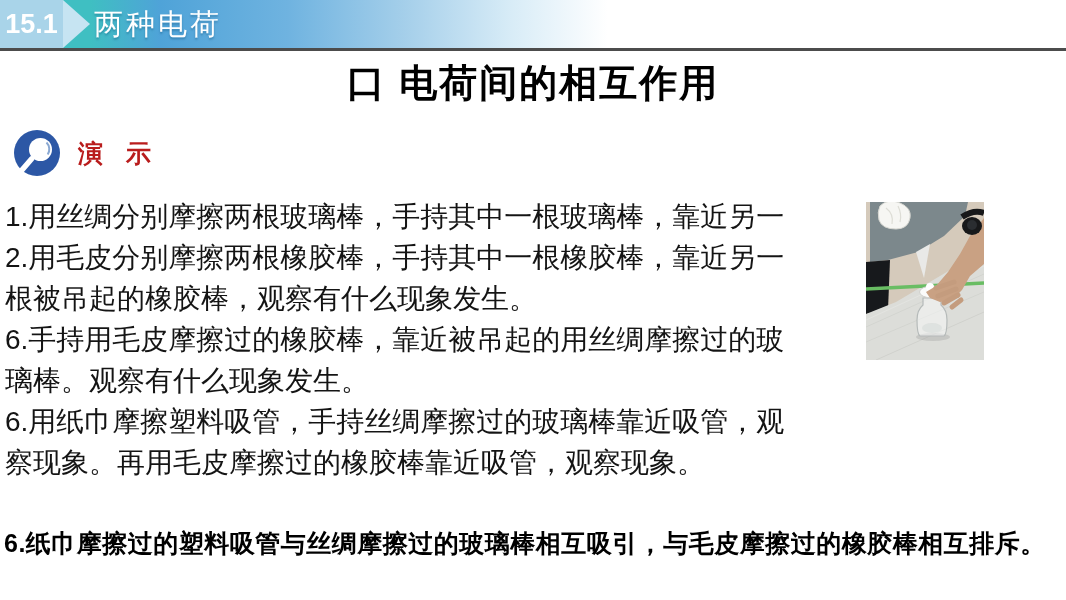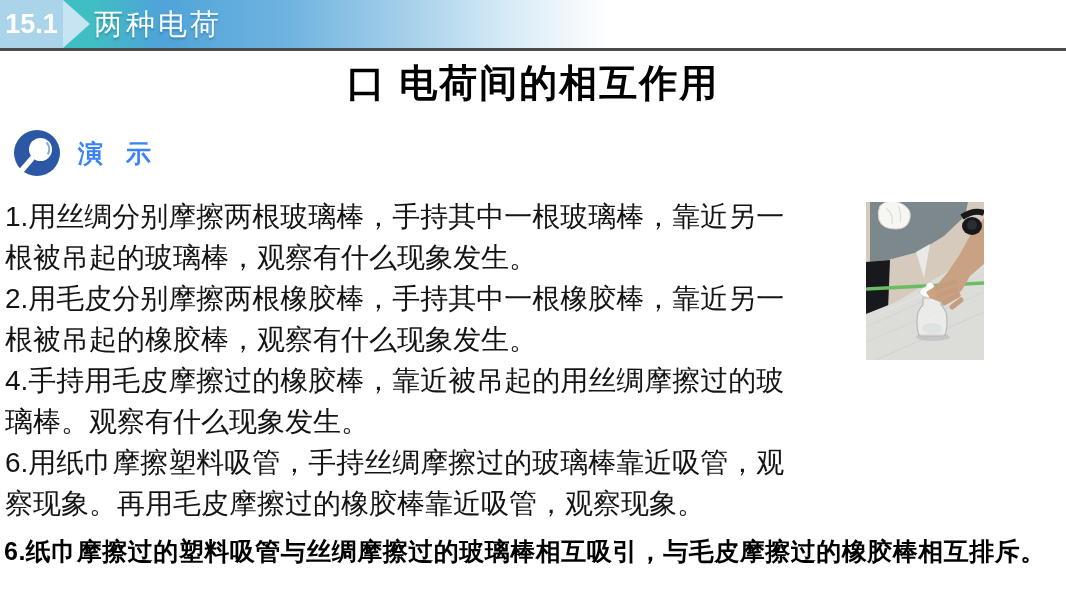--- a/index.html
+++ b/index.html
@@ -18,30 +18,30 @@
        color:#fff;font-weight:normal;font-size:29px;letter-spacing:3px;
        text-shadow:0 2px 2px rgba(0,70,110,.35);white-space:nowrap;}
 
   
   .slide-title{position:absolute;left:0;top:58px;width:1066px;text-align:center;
        font-size:38px;font-weight:800;color:#000;letter-spacing:2px;}
 
   
   .demo-row{position:absolute;left:13px;top:129px;display:flex;align-items:center;gap:17px;}
   .demo-icon{width:48px;height:48px;display:block;}
-  .demo-label{font-size:25px;font-weight:bold;color:#3b82f6;letter-spacing:8px;white-space:nowrap;}
+  .demo-label{font-size:25px;font-weight:bold;color:#b91c1c;letter-spacing:8px;white-space:nowrap;}
 
   
   .steps{position:absolute;left:5px;top:196px;font-family:Liberation Sans, sans-serif;
        font-size:28px;line-height:41px;color:#141414;}
   .steps div{white-space:nowrap;height:41px;}
 
   
   .conclusion{position:absolute;left:4px;top:527px;font-size:25px;font-weight:bold;
-       color:#000;letter-spacing:0.5px;white-space:nowrap;margin-top:8px;}
+       color:#000;letter-spacing:0.5px;white-space:nowrap;}
 
   
   .photo{position:absolute;left:866px;top:202px;width:118px;height:158px;display:block;}
 </style>
 </head>
 <body>
 
 <div id="slide">
 
   <div class="header">
@@ -57,24 +57,23 @@
       <circle cx="24" cy="24" r="23" fill="#2c57a5"></circle>
       <circle cx="27.5" cy="20.5" r="11.5" fill="#ffffff"></circle>
       <path d="M33.5,13.5 a9.5,9.5 0 0 1 1.2,12" stroke="#8aa8d2" stroke-width="2" fill="none"></path>
       <line x1="18.5" y1="30" x2="9" y2="41" stroke="#ffffff" stroke-width="5.5" stroke-linecap="round"></line>
     </svg>
     <span class="demo-label">演 示</span>
   </div>
 
   <div class="steps">
     <div>1.用丝绸分别摩擦两根玻璃棒，手持其中一根玻璃棒，靠近另一</div>
-    <div>根被吊起的玻璃棒，观察有什么现象发生。</div>
     <div>2.用毛皮分别摩擦两根橡胶棒，手持其中一根橡胶棒，靠近另一</div>
     <div>根被吊起的橡胶棒，观察有什么现象发生。</div>
-    <div>4.手持用毛皮摩擦过的橡胶棒，靠近被吊起的用丝绸摩擦过的玻</div>
+    <div>6.手持用毛皮摩擦过的橡胶棒，靠近被吊起的用丝绸摩擦过的玻</div>
     <div>璃棒。观察有什么现象发生。</div>
     <div>6.用纸巾摩擦塑料吸管，手持丝绸摩擦过的玻璃棒靠近吸管，观</div>
     <div>察现象。再用毛皮摩擦过的橡胶棒靠近吸管，观察现象。</div>
   </div>
 
   <div class="conclusion">6.纸巾摩擦过的塑料吸管与丝绸摩擦过的玻璃棒相互吸引，与毛皮摩擦过的橡胶棒相互排斥。</div>
 
   <svg class="photo" viewBox="0 0 118 158">
 
     <rect x="0" y="0" width="118" height="158" fill="#d5cabb"></rect>

